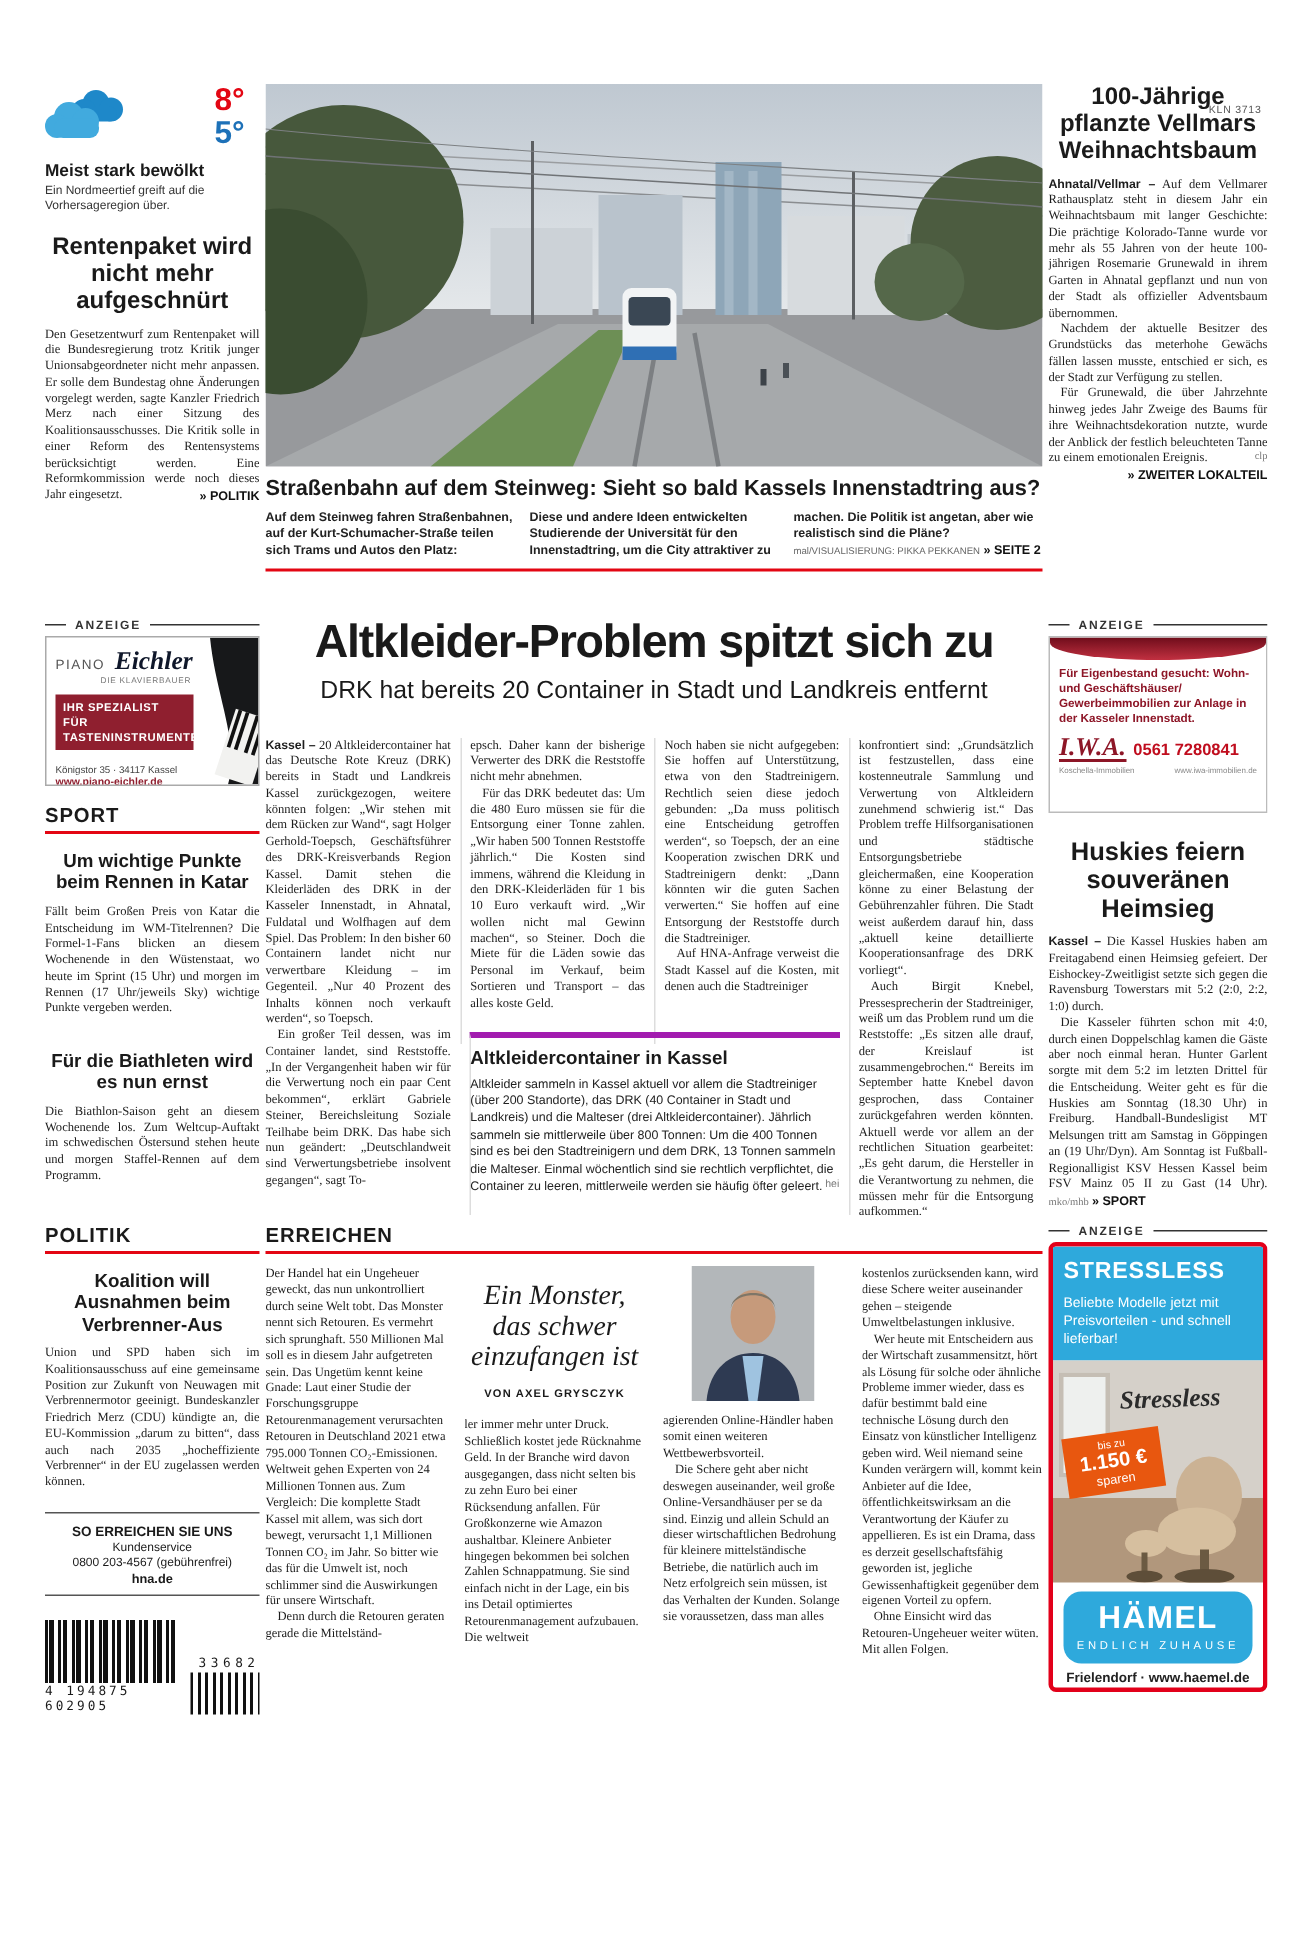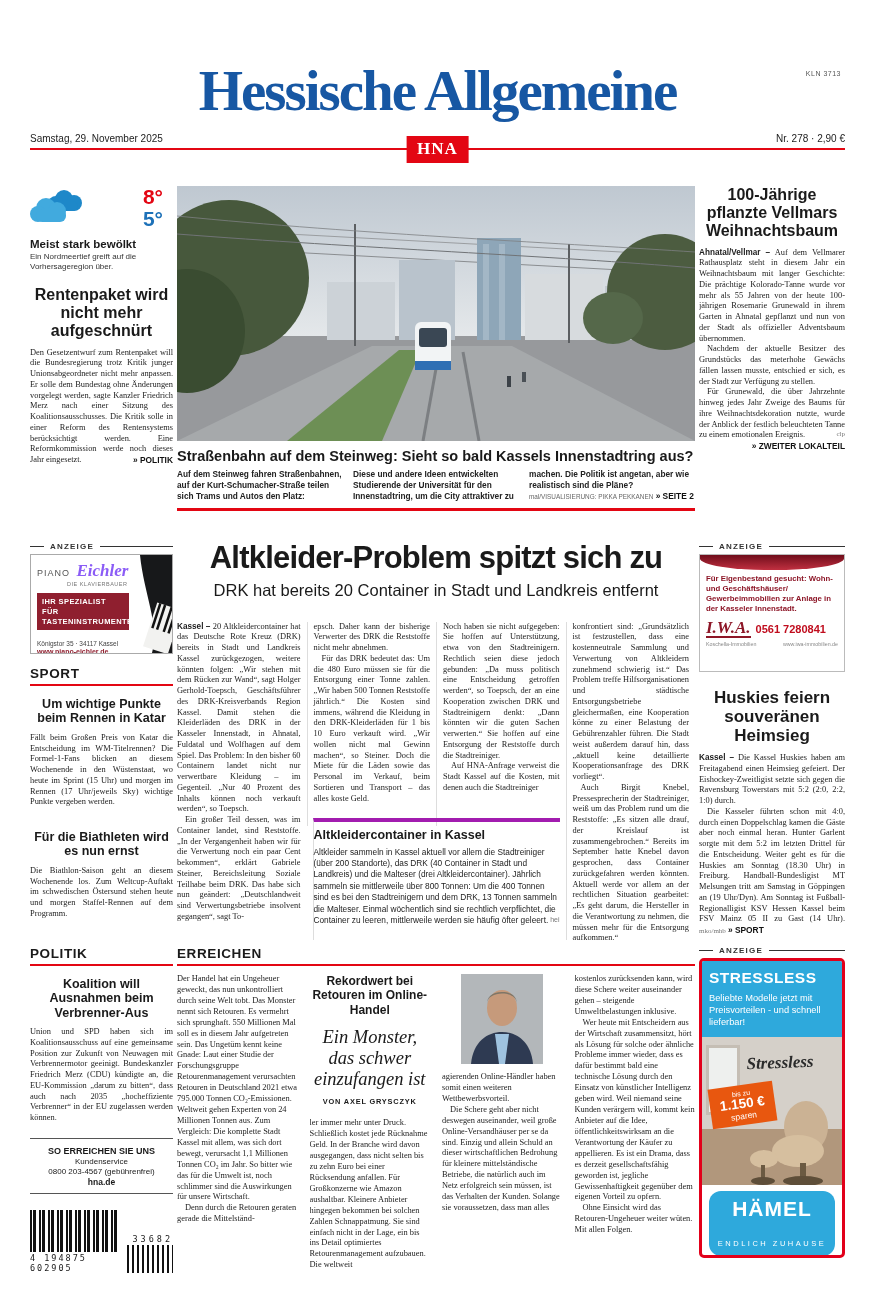--- a/index.html
+++ b/index.html
@@ -70,21 +70,21 @@
               border-top:4px solid #a21caf; border-bottom:1px solid #888; }
   .box-title { font-weight:bold; font-size:12.5px; margin-bottom:5px; }
   .box-text { font-size:8.3px; line-height:1.38; color:#222; }
   .byline-row { display:flex; justify-content:space-between; margin-top:3px; font-size:7.6px; }
   .byline { font-weight:bold; letter-spacing:.3px; }
 
   
   .piano-ad { position:relative; border:1px solid #aaa; height:100px; background:#fff; overflow:hidden; padding:6px 6px; }
   .pa-keys { position:absolute; right:0; top:0; height:100%; }
   .pa-piano { font-size:9px; letter-spacing:1px; color:#555; text-transform:uppercase; }
-  .pa-eichler { font-family:"Liberation Serif", serif; font-style:italic; font-weight:bold; font-size:17px; color:#8b5cf6; margin-left:2px; }
+  .pa-eichler { font-family:"Liberation Serif", serif; font-style:italic; font-weight:bold; font-size:17px; color:#0f172a; margin-left:2px; }
   .pa-sub { font-size:5.5px; color:#777; letter-spacing:.5px; margin-left:30px; }
   .pa-claim { background:#8f1f2f; color:#fff; font-size:7.5px; font-weight:bold; letter-spacing:.4px;
               width:92px; padding:4px 5px; margin-top:6px; line-height:1.3; text-transform:uppercase; }
   .pa-addr { font-size:6.5px; color:#444; margin-top:10px; }
   .pa-web { font-size:7px; font-weight:bold; color:#8f1f2f; margin-top:1px; }
 
   
   .iwa-ad { border:1px solid #bbb; background:#fff; height:118px; overflow:hidden; }
   .iwa-band { height:15px; background:linear-gradient(#6f0d1b,#c13040); border-radius:0 0 70% 70%/0 0 16px 16px; }
   .iwa-text { font-size:7.8px; font-weight:bold; color:#8d1627; padding:4px 6px 2px; line-height:1.3; }
@@ -129,41 +129,33 @@
                background:linear-gradient(#d5d0c9 0 62%, #b1977c 62% 100%); overflow:hidden; }
   .str-window { position:absolute; left:4px; top:8px; width:34px; height:70px; background:#eef0ee; border:3px solid #c5beb4; }
   .str-script { position:absolute; left:50%; transform:translateX(-38%) rotate(-2deg); top:16px;
                 font-family:"Liberation Serif", serif; font-style:italic; font-weight:bold; font-size:17px; color:#2b2b2b; }
   .str-badge { position:absolute; left:8px; top:48px; transform:rotate(-8deg);
                background:#e8570f; color:#fff; text-align:center; padding:5px 10px; line-height:1.05; }
   .str-badge .b1 { font-size:7px; } .str-badge .b2 { font-weight:bold; font-size:13.5px; } .str-badge .b3 { font-size:8.5px; }
   .str-chair { position:absolute; right:2px; bottom:-4px; }
   .str-logo { background:#2ea9dc; border-radius:12px; margin:6px 7px 4px; text-align:center; padding:7px 4px 8px; color:#fff; }
   .str-haemel { font-weight:bold; font-size:21px; letter-spacing:1px; line-height:1; }
-  .str-haemel-sub { font-size:7.5px; letter-spacing:2.5px; margin-top:20px; }
+  .str-haemel-sub { font-size:7.5px; letter-spacing:2.5px; margin-top:3px; }
   .str-footer { text-align:center; font-weight:bold; font-size:9px; color:#222; }
 
   .huskies-body, .pol-body, .sport-body, .renten-body, .vellmar-body { overflow:hidden; }
   .right-align { text-align:right; }
 </style>
 </head>
 <body>
 
 <div class="page">
 
   <div class="kln">KLN 3713</div>
 
-  <header>
-    <h1 class="masthead">Hessische Allgemeine</h1>
-    <div class="date-row">
-      <span>Samstag, 29. November 2025</span>
-      <span>Nr. 278  ·  2,90 €</span>
-      <span class="hna-box">HNA</span>
-    </div>
-  </header>
 
   <div class="band band-top">
 
     <div>
       <div class="weather">
         <svg viewBox="0 0 62 46">
           <g fill="#1e88c9">
             <circle cx="34" cy="13" r="9"></circle>
               <circle cx="44" cy="17" r="8"></circle>
               <circle cx="26" cy="18" r="8"></circle>
@@ -390,21 +382,20 @@
     </div>
 
     <div>
       <h3 class="sec-head">ERREICHEN</h3>
       <div class="sp-grid">
         <div class="sp-col sp-serif">
           <p>Der Handel hat ein Ungeheuer geweckt, das nun unkontrolliert durch seine Welt tobt. Das Monster nennt sich Retouren. Es vermehrt sich sprunghaft. 550 Millionen Mal soll es in diesem Jahr aufgetreten sein. Das Ungetüm kennt keine Gnade: Laut einer Studie der Forschungsgruppe Retourenmanagement verursachten Retouren in Deutschland 2021 etwa 795.000 Tonnen CO₂-Emissionen. Weltweit gehen Experten von 24 Millionen Tonnen aus. Zum Vergleich: Die komplette Stadt Kassel mit allem, was sich dort bewegt, verursacht 1,1 Millionen Tonnen CO₂ im Jahr. So bitter wie das für die Umwelt ist, noch schlimmer sind die Auswirkungen für unsere Wirtschaft.</p>
           <p>Denn durch die Retouren geraten gerade die Mittelständ-</p>
         </div>
         <div class="sp-col">
-          <div class="sp-kicker">Rekordwert bei Retouren im Online-Handel</div>
           <div class="sp-title">Ein Monster, das schwer einzufangen ist</div>
           <div class="sp-byline">VON AXEL GRYSCZYK</div>
           <div class="sp-serif">
             <p>ler immer mehr unter Druck. Schließlich kostet jede Rücknahme Geld. In der Branche wird davon ausgegangen, dass nicht selten bis zu zehn Euro bei einer Rücksendung anfallen. Für Großkonzerne wie Amazon aushaltbar. Kleinere Anbieter hingegen bekommen bei solchen Zahlen Schnappatmung. Sie sind einfach nicht in der Lage, ein bis ins Detail optimiertes Retourenmanagement aufzubauen. Die weltweit</p>
           </div>
         </div>
         <div class="sp-col">
           <svg class="portrait" width="82" height="90" viewBox="0 0 82 90">
             <rect width="82" height="90" fill="#b3b7ba"></rect>
             <path d="M10,90 C12,68 26,58 41,58 C56,58 70,68 72,90 Z" fill="#2e3a52"></path>

